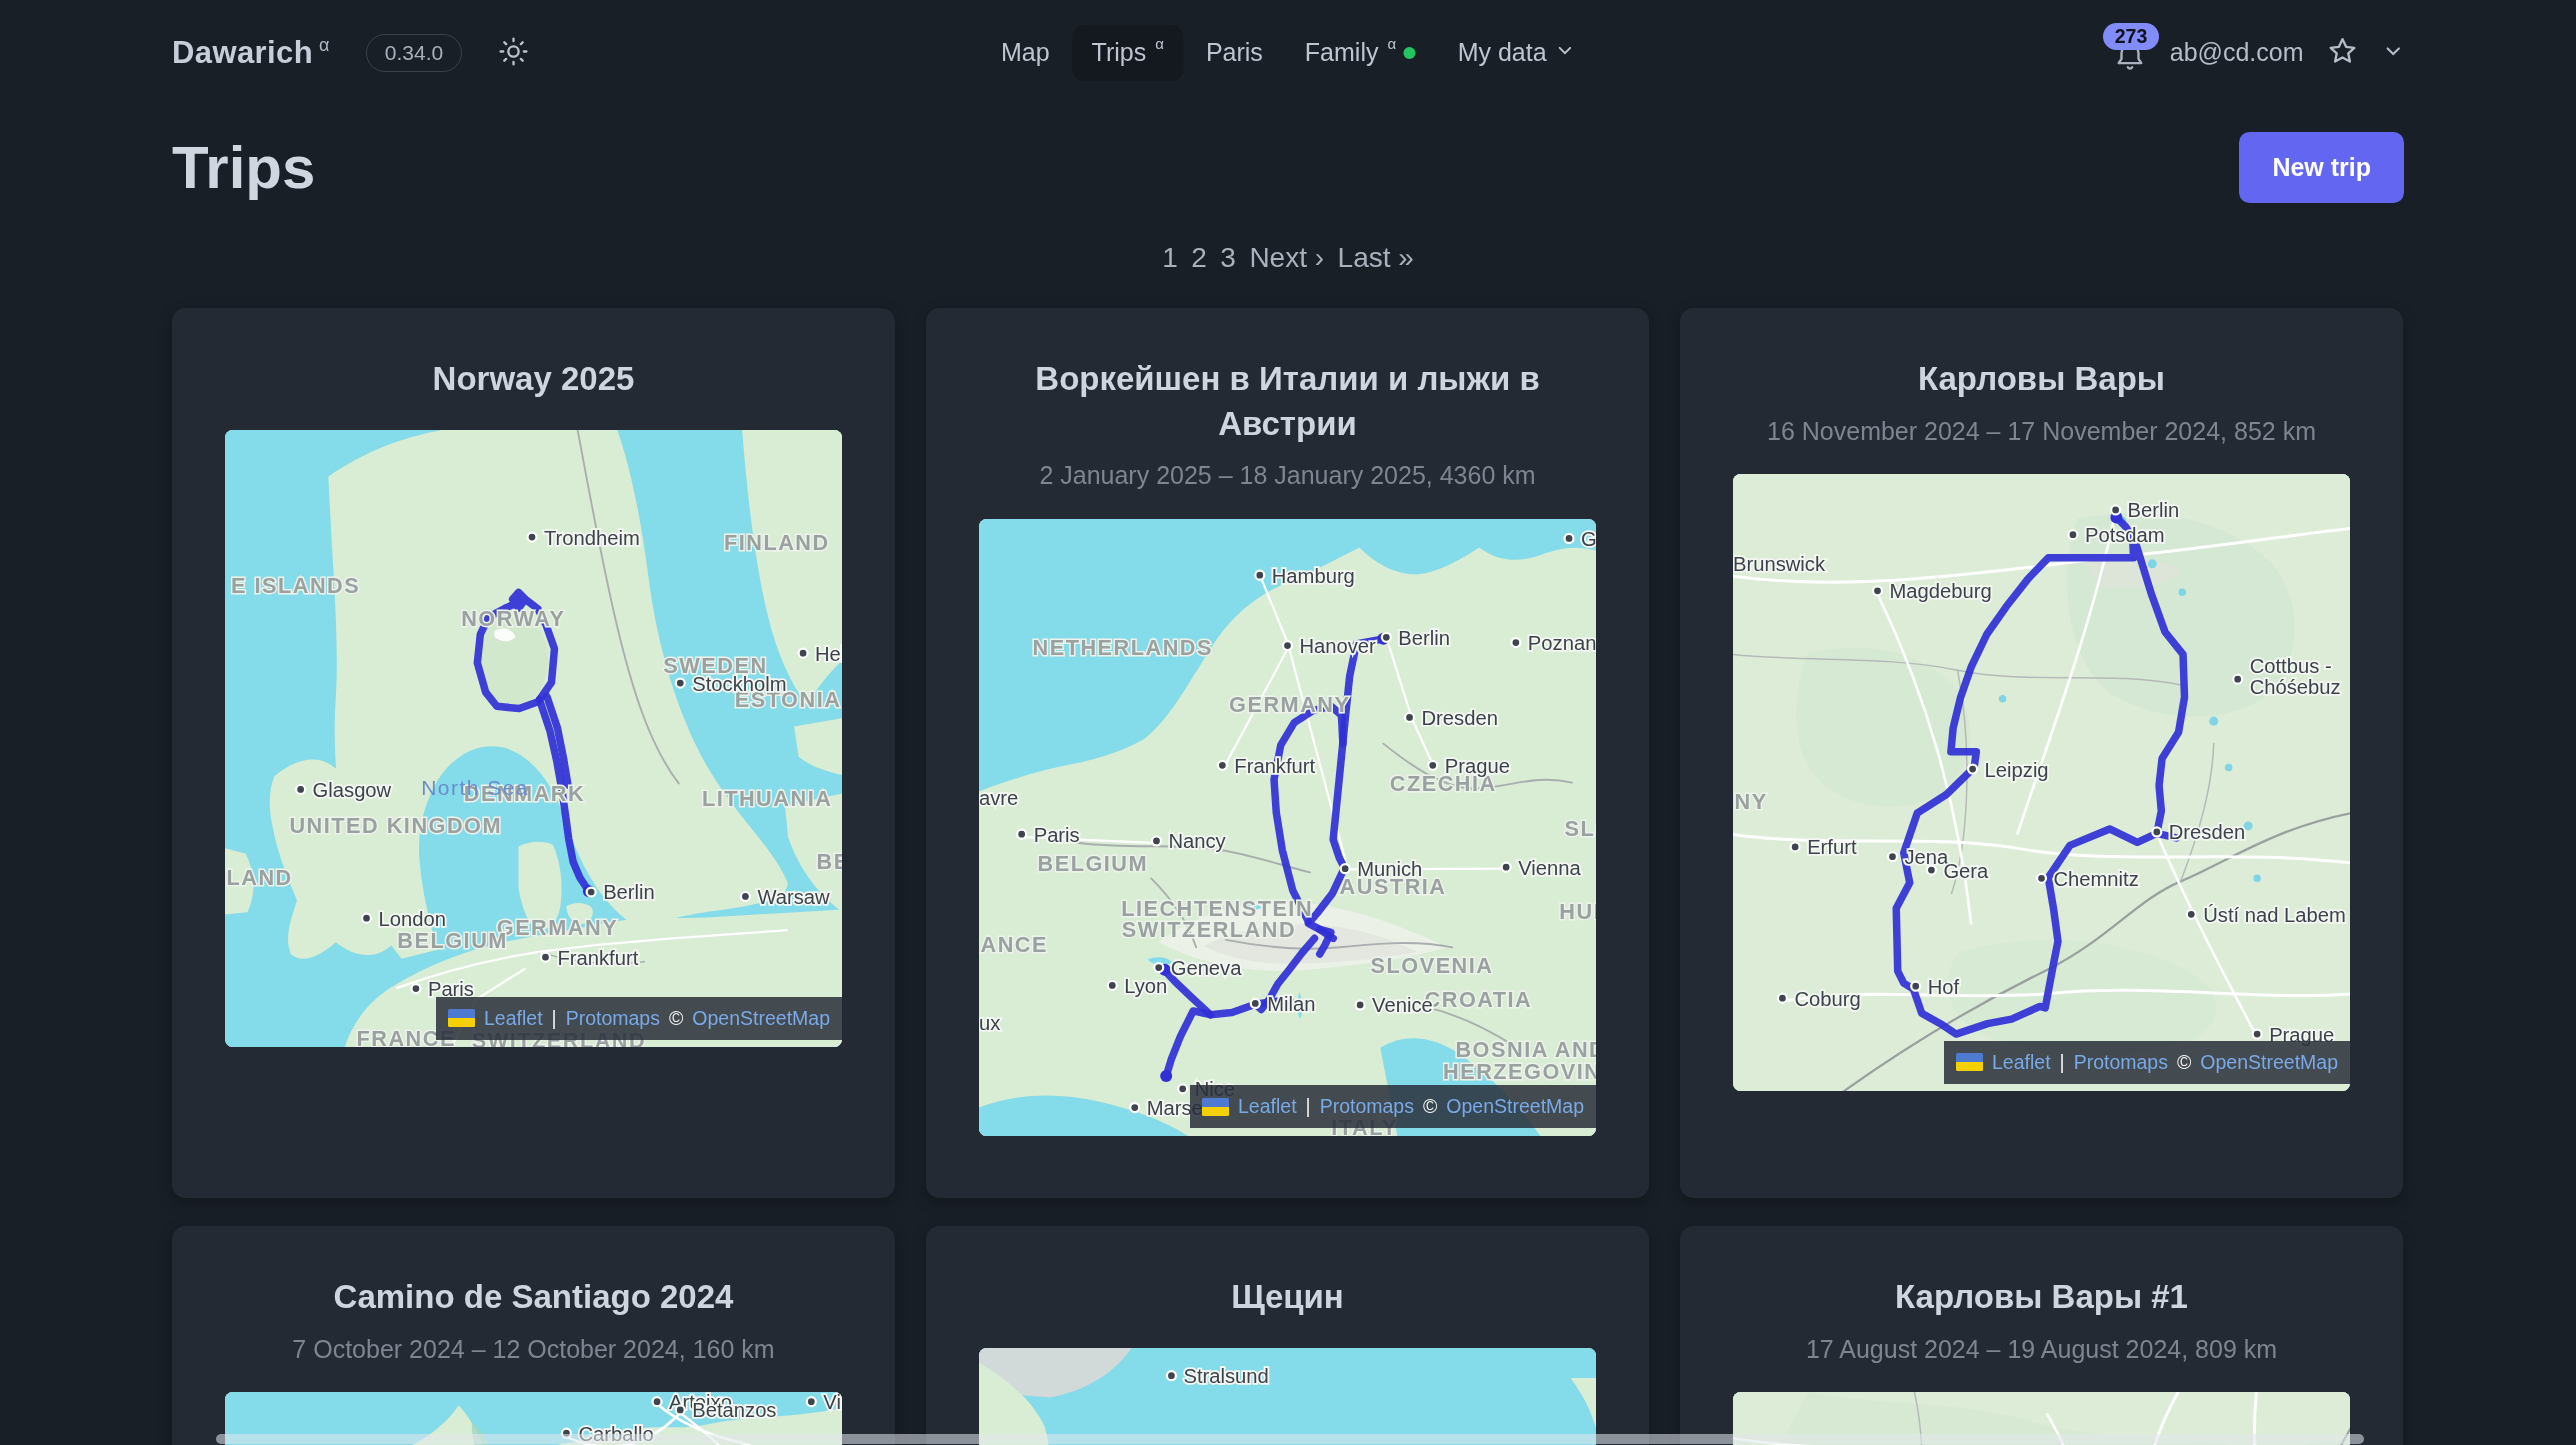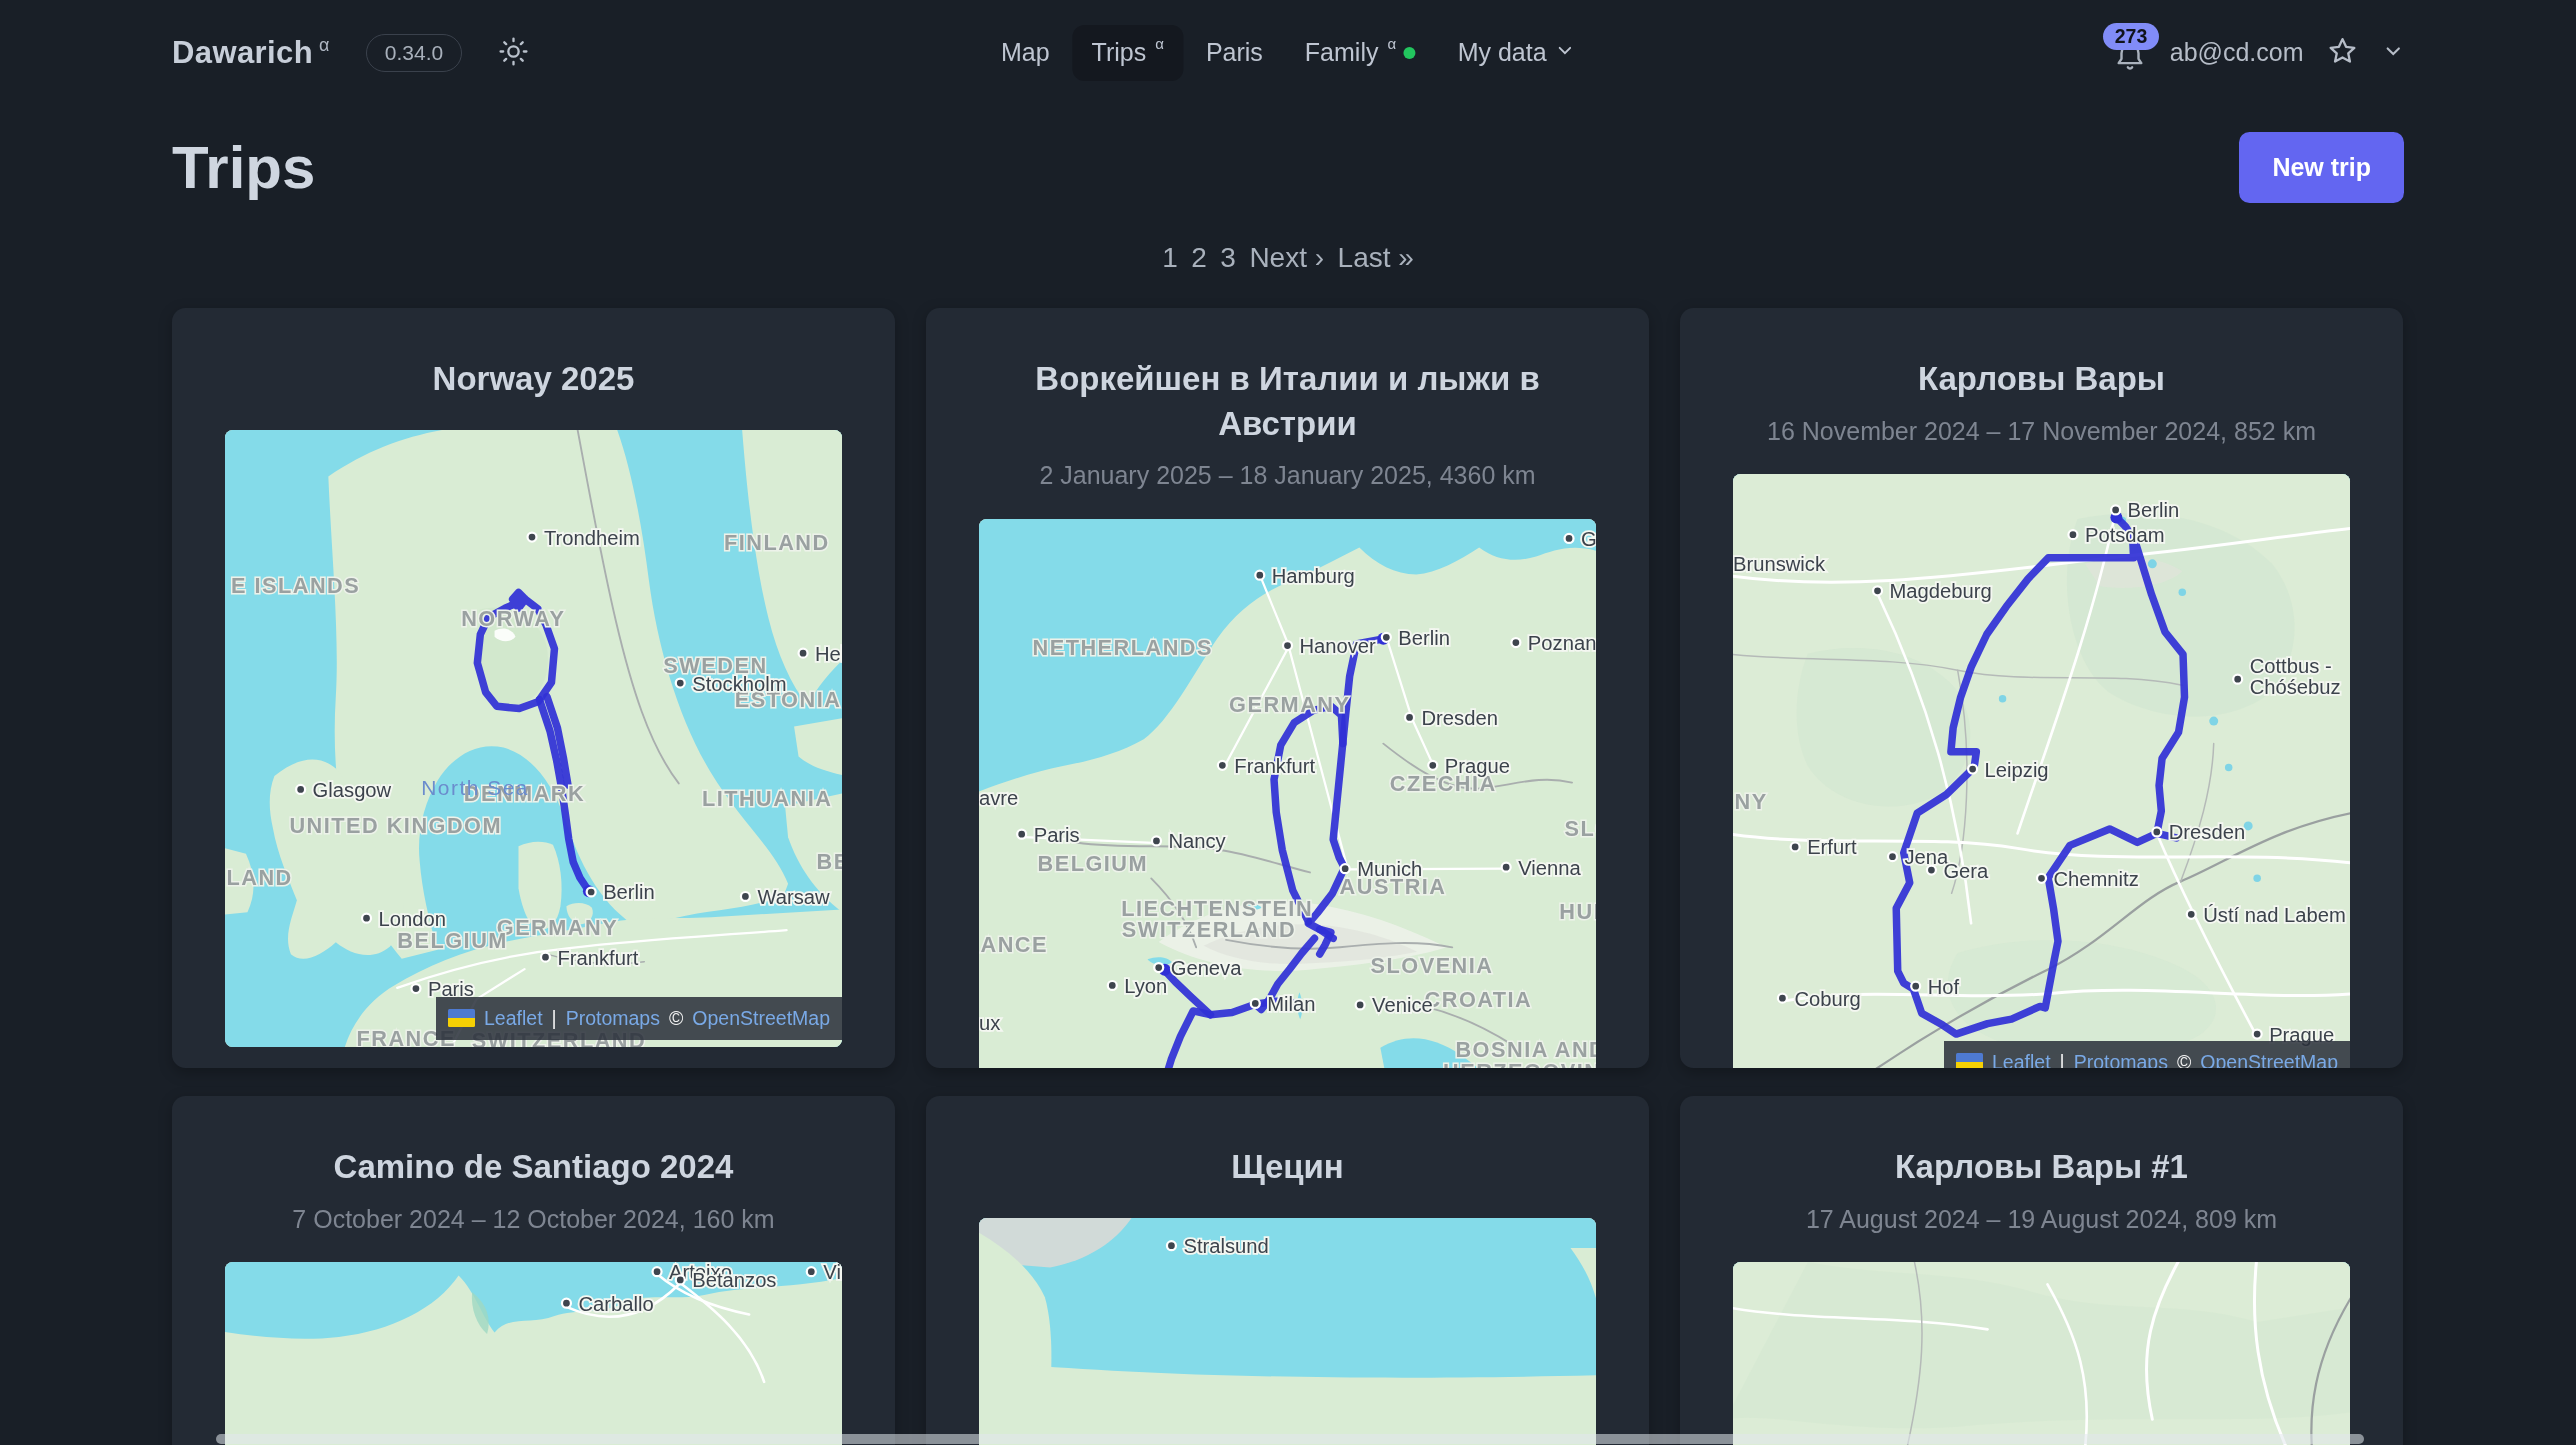--- a/index.html
+++ b/index.html
@@ -27,21 +27,21 @@
   .page-head { display:flex; align-items:center; justify-content:space-between; padding:0 172px; margin-top:27px; }
   .page-title { font-size:60px; font-weight:bold; color:#cfd6e0; }
   .new-trip-btn { background:#6366f1; color:#ffffff; font-size:25px; font-weight:bold; border:none; border-radius:10.5px; padding:21px 33px; cursor:pointer; }
 
   
   .pagination { display:flex; justify-content:center; gap:13.5px; margin-top:39px; font-size:28px; color:#a9b1bc; }
   .pagination a { color:#a9b1bc; text-decoration:none; cursor:pointer; }
 
   
   .grid { padding:0 172px; margin-top:34px; display:grid; grid-template-columns:repeat(3,723px); gap:28px 31px; }
-  .card { background:#232a34; border-radius:13.5px; padding:49px 49px 0 49px; height:760px; overflow:hidden; cursor:pointer; box-shadow:0 4.5px 13.5px rgba(0,0,0,.25); }
+  .card { background:#232a34; border-radius:13.5px; padding:49px 49px 0 49px; height:890px; overflow:hidden; cursor:pointer; box-shadow:0 4.5px 13.5px rgba(0,0,0,.25); }
   .card-title { font-size:33px; font-weight:bold; color:#ced5df; text-align:center; line-height:1.35; }
   .card-dates { font-size:25px; color:#7e8591; text-align:center; margin-top:15px; }
   .map-wrap { width:617px; height:617px; margin:28.5px auto 0; position:relative; border-radius:7.5px; overflow:hidden; background:#d9ecd4; }
   .map-wrap svg { display:block; }
   .attr-bar { position:absolute; right:0; bottom:7.5px; display:flex; align-items:center; gap:9px; background:rgba(40,46,56,.85); padding:10px 12px; font-size:19.5px; color:#f2f2f2; }
   .attr-bar .lnk { color:#79a9e6; text-decoration:none; cursor:pointer; }
   .flag { width:27px; height:18px; display:inline-block; background:linear-gradient(#4e7ad1 50%, #f5d004 50%); border-radius:1.5px; }
 
   .m-city { font-size:27px; fill:#3c434c; stroke:#f4f7f1; stroke-width:5px; paint-order:stroke; }
   .m-country { font-size:29px; font-weight:bold; fill:#9aa1a1; stroke:#edf2ea; stroke-width:4px; paint-order:stroke; letter-spacing:2px; }

